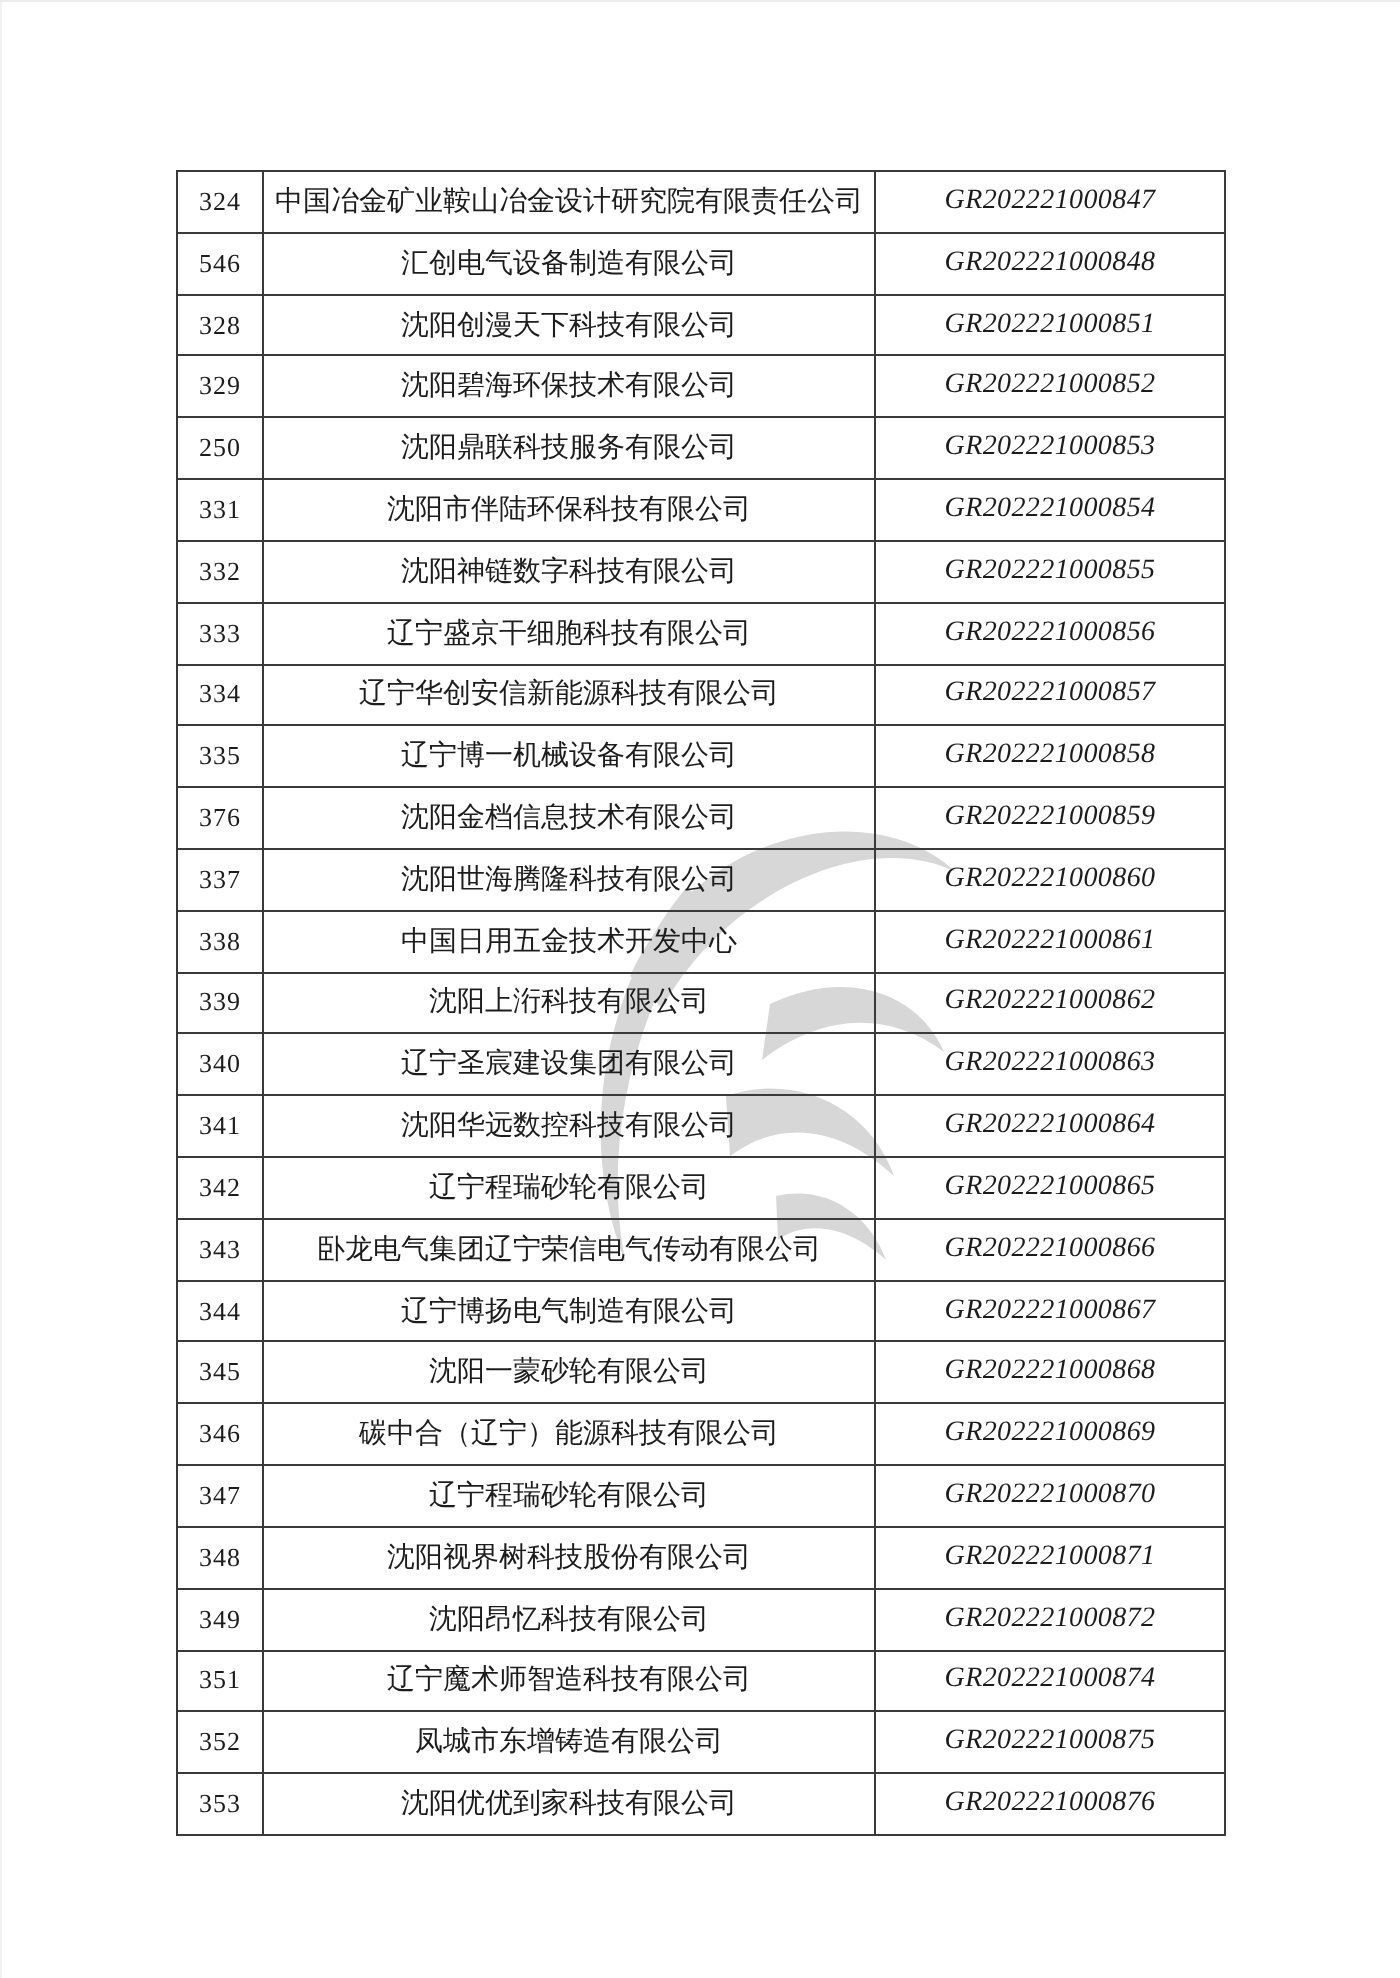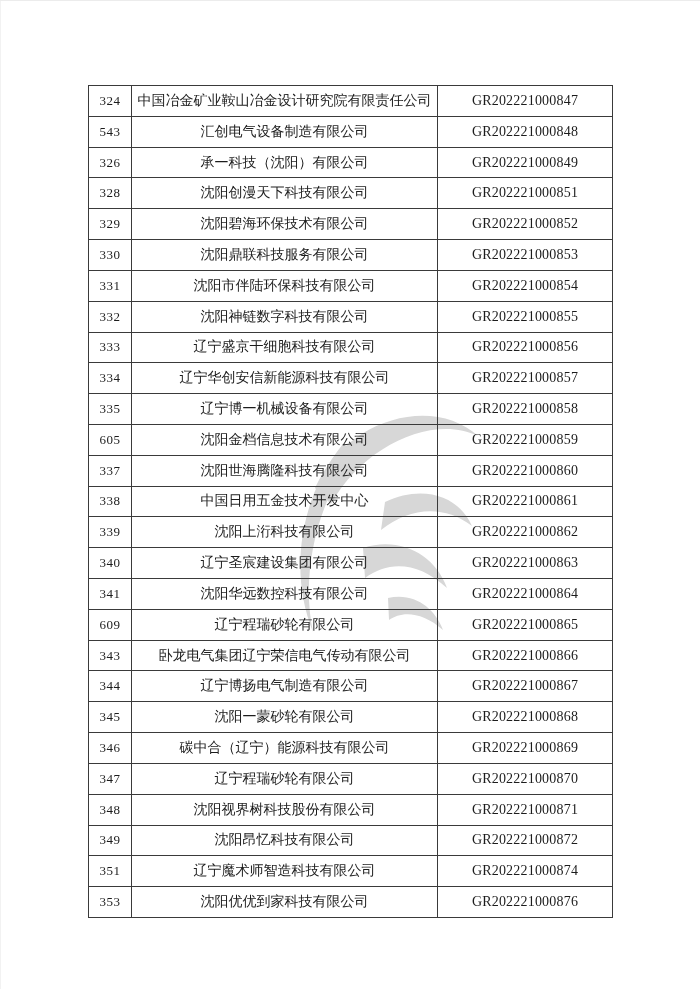--- a/index.html
+++ b/index.html
@@ -49,20 +49,21 @@
   td.col-index {
     font-size: 13px;
     letter-spacing: 0.5px;
   }
   td.col-company {
     font-size: 14px;
   }
   td.col-code {
     font-size: 14px;
     letter-spacing: 0.2px;
+    font-style: italic;
   }
 </style>
 </head>
 <body>
 
 <div class="page">
 
   <svg class="watermark" viewBox="0 0 192 248" xmlns="http://www.w3.org/2000/svg" aria-hidden="true">
     <g fill="#d7d7d7">
       <path d="M22,92 C55,20 142,0 185,40 C140,18 70,50 38,108 Z"></path>
@@ -79,41 +80,36 @@
       <col style="width:306px">
       <col style="width:175px">
     </colgroup>
     <tbody>
         <tr>
     <td class="col-index">324</td>
     <td class="col-company">中国冶金矿业鞍山冶金设计研究院有限责任公司</td>
     <td class="col-code">GR202221000847</td>
   </tr>
         <tr>
-    <td class="col-index">543</td>
+    <td class="col-index">546</td>
     <td class="col-company">汇创电气设备制造有限公司</td>
     <td class="col-code">GR202221000848</td>
-  </tr>
-        <tr>
-    <td class="col-index">326</td>
-    <td class="col-company">承一科技（沈阳）有限公司</td>
-    <td class="col-code">GR202221000849</td>
   </tr>
         <tr>
     <td class="col-index">328</td>
     <td class="col-company">沈阳创漫天下科技有限公司</td>
     <td class="col-code">GR202221000851</td>
   </tr>
         <tr>
     <td class="col-index">329</td>
     <td class="col-company">沈阳碧海环保技术有限公司</td>
     <td class="col-code">GR202221000852</td>
   </tr>
         <tr>
-    <td class="col-index">330</td>
+    <td class="col-index">250</td>
     <td class="col-company">沈阳鼎联科技服务有限公司</td>
     <td class="col-code">GR202221000853</td>
   </tr>
         <tr>
     <td class="col-index">331</td>
     <td class="col-company">沈阳市伴陆环保科技有限公司</td>
     <td class="col-code">GR202221000854</td>
   </tr>
         <tr>
     <td class="col-index">332</td>
@@ -129,21 +125,21 @@
     <td class="col-index">334</td>
     <td class="col-company">辽宁华创安信新能源科技有限公司</td>
     <td class="col-code">GR202221000857</td>
   </tr>
         <tr>
     <td class="col-index">335</td>
     <td class="col-company">辽宁博一机械设备有限公司</td>
     <td class="col-code">GR202221000858</td>
   </tr>
         <tr>
-    <td class="col-index">605</td>
+    <td class="col-index">376</td>
     <td class="col-company">沈阳金档信息技术有限公司</td>
     <td class="col-code">GR202221000859</td>
   </tr>
         <tr>
     <td class="col-index">337</td>
     <td class="col-company">沈阳世海腾隆科技有限公司</td>
     <td class="col-code">GR202221000860</td>
   </tr>
         <tr>
     <td class="col-index">338</td>
@@ -159,21 +155,21 @@
     <td class="col-index">340</td>
     <td class="col-company">辽宁圣宸建设集团有限公司</td>
     <td class="col-code">GR202221000863</td>
   </tr>
         <tr>
     <td class="col-index">341</td>
     <td class="col-company">沈阳华远数控科技有限公司</td>
     <td class="col-code">GR202221000864</td>
   </tr>
         <tr>
-    <td class="col-index">609</td>
+    <td class="col-index">342</td>
     <td class="col-company">辽宁程瑞砂轮有限公司</td>
     <td class="col-code">GR202221000865</td>
   </tr>
         <tr>
     <td class="col-index">343</td>
     <td class="col-company">卧龙电气集团辽宁荣信电气传动有限公司</td>
     <td class="col-code">GR202221000866</td>
   </tr>
         <tr>
     <td class="col-index">344</td>
@@ -204,20 +200,25 @@
     <td class="col-index">349</td>
     <td class="col-company">沈阳昂忆科技有限公司</td>
     <td class="col-code">GR202221000872</td>
   </tr>
         <tr>
     <td class="col-index">351</td>
     <td class="col-company">辽宁魔术师智造科技有限公司</td>
     <td class="col-code">GR202221000874</td>
   </tr>
         <tr>
+    <td class="col-index">352</td>
+    <td class="col-company">凤城市东增铸造有限公司</td>
+    <td class="col-code">GR202221000875</td>
+  </tr>
+        <tr>
     <td class="col-index">353</td>
     <td class="col-company">沈阳优优到家科技有限公司</td>
     <td class="col-code">GR202221000876</td>
   </tr>
       </tbody>
   </table>
 
 </div>
 
 </body></html>

